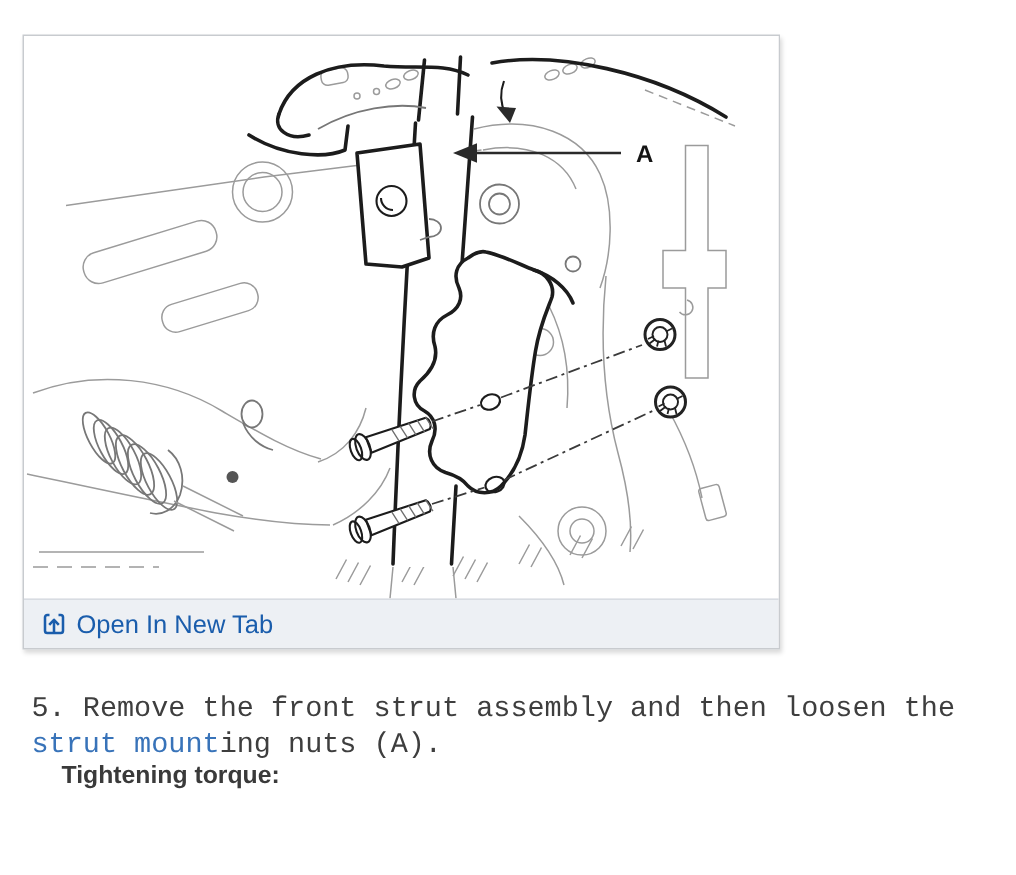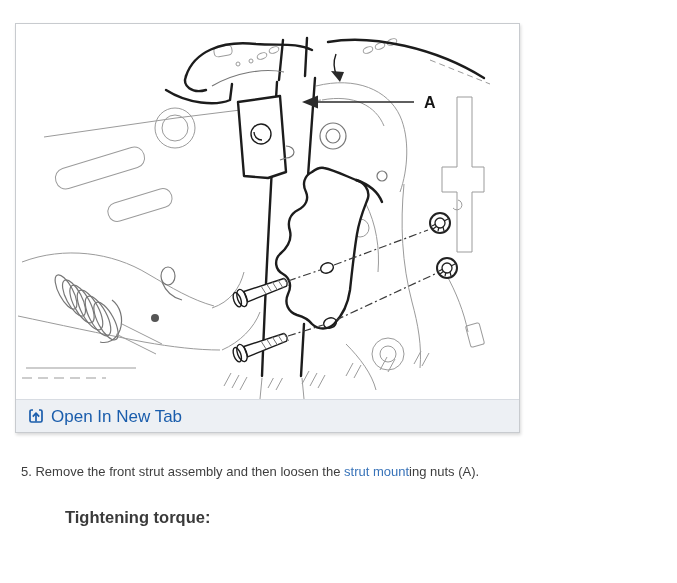--- a/index.html
+++ b/index.html
@@ -28,26 +28,26 @@
     padding:4px 11px;box-sizing:border-box;
   }
   .tb-link{
     display:flex;align-items:center;gap:6px;
     color:var(--link-blue);font-size:17px;text-decoration:none;cursor:pointer;
     line-height:1;
   }
   .tb-link svg{display:block;}
   .instruction{
     position:absolute;left:21px;top:460px;width:650px;
-    font-size:13px;line-height:24px;color:var(--body-text);margin:0;
+    font-size:19px;line-height:24px;color:var(--body-text);margin:0;font-family:Liberation Mono, monospace;
   }
   .instruction a{color:var(--inline-link-blue);text-decoration:none;cursor:pointer;}
   .torque{
     position:absolute;left:41px;top:504px;
-    font-size:16.5px;font-weight:bold;line-height:26px;color:#3a3a3a;margin-left:24px;
+    font-size:16.5px;font-weight:bold;line-height:26px;color:#3a3a3a;
   }
   
   .thin{fill:none;stroke:#9b9b9b;stroke-width:1;}
   .thin2{fill:none;stroke:#6f6f6f;stroke-width:.9;}
   .mid{fill:none;stroke:#777777;stroke-width:1.2;}
   .heavy{fill:none;stroke:#1c1c1c;stroke-width:2.4;stroke-linecap:round;stroke-linejoin:round;}
   .hthin{fill:none;stroke:#1c1c1c;stroke-width:1.4;stroke-linejoin:round;}
   .wfill{fill:#ffffff;}
   .leader{fill:none;stroke:#3a3a3a;stroke-width:1.2;stroke-dasharray:8 3 2 3;}
   .label-a{font-family:"Liberation Sans",sans-serif;font-weight:bold;font-size:16px;fill:#151515;}

